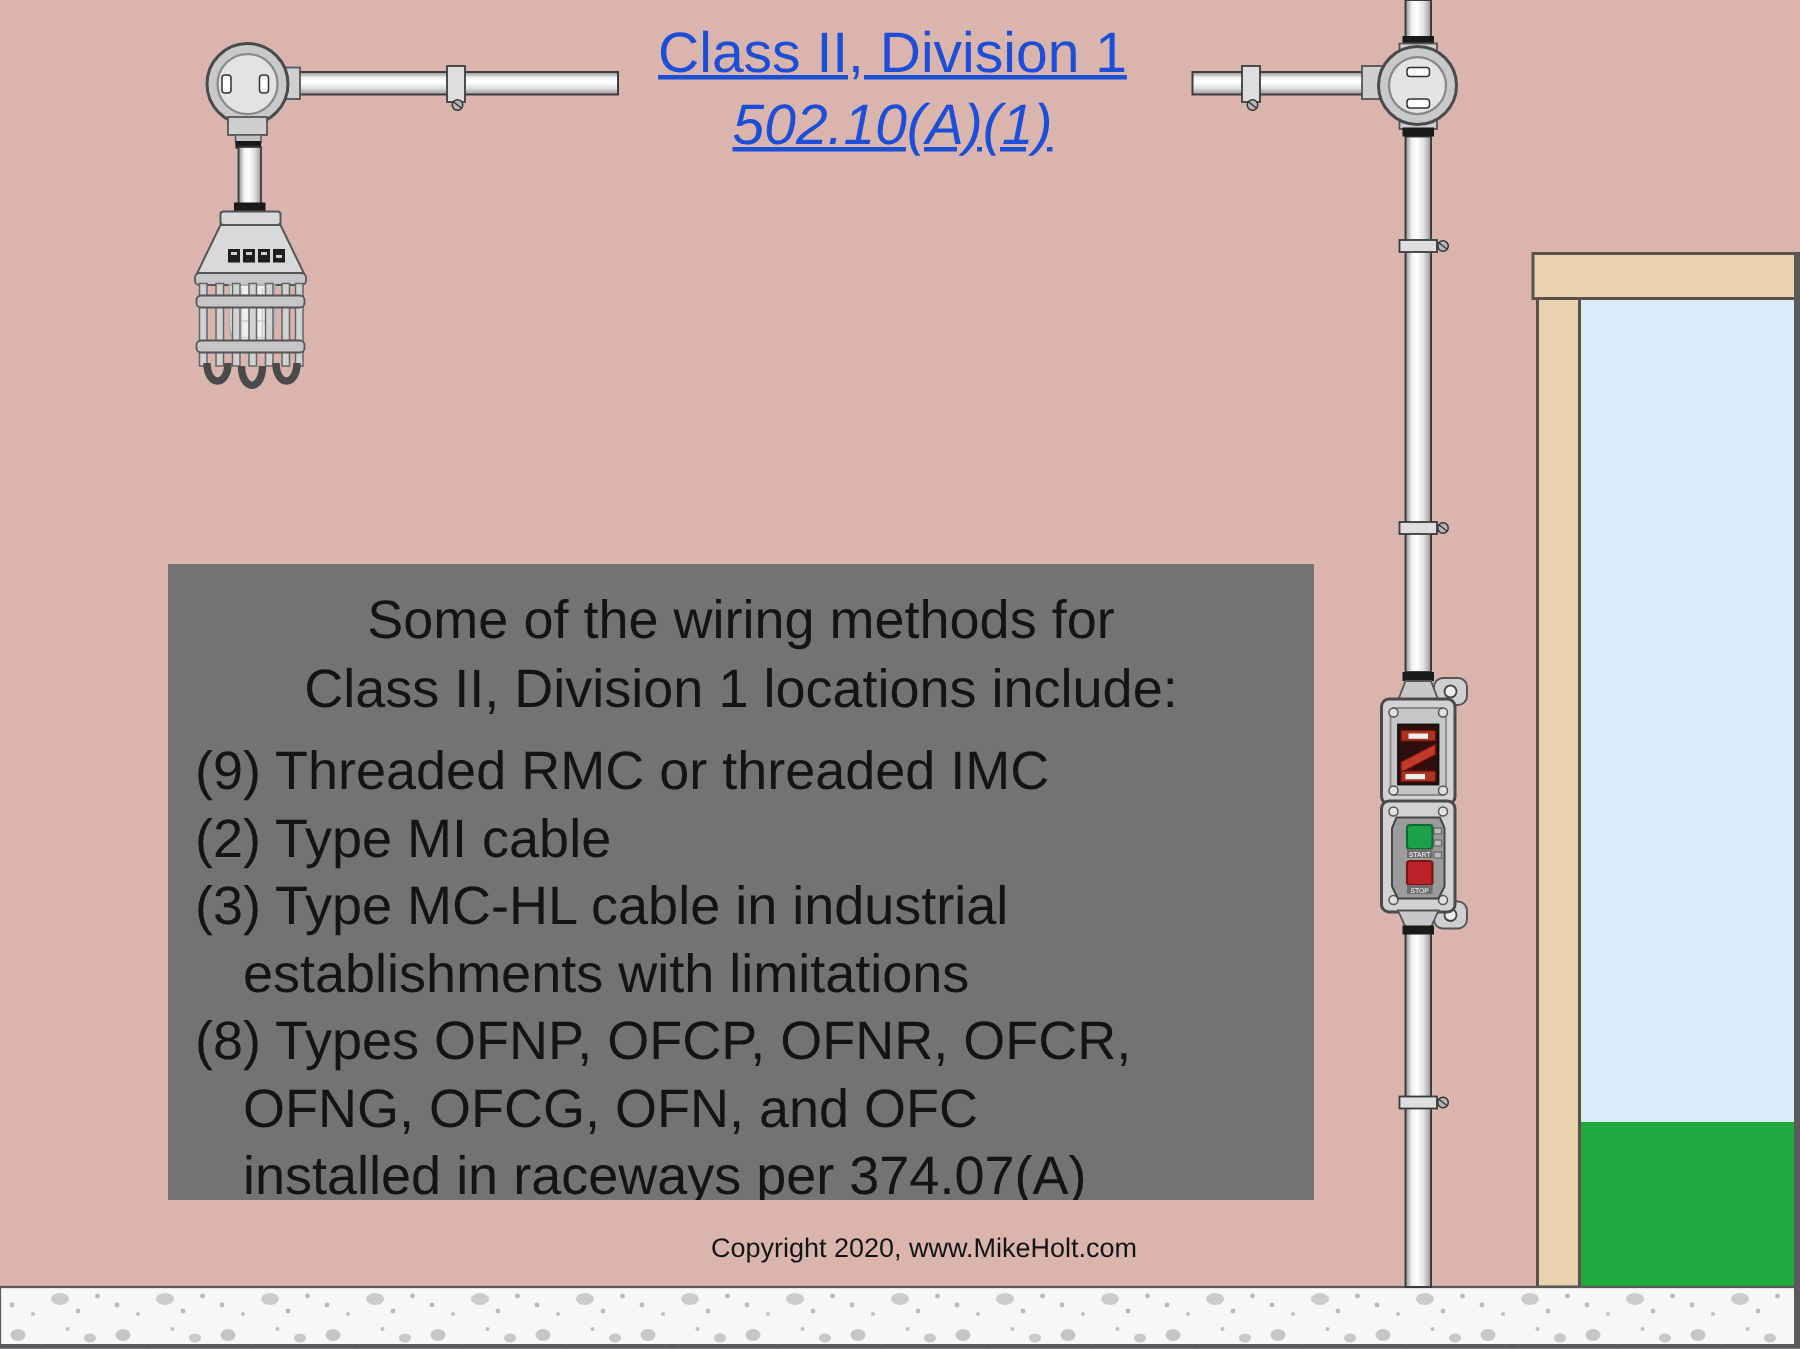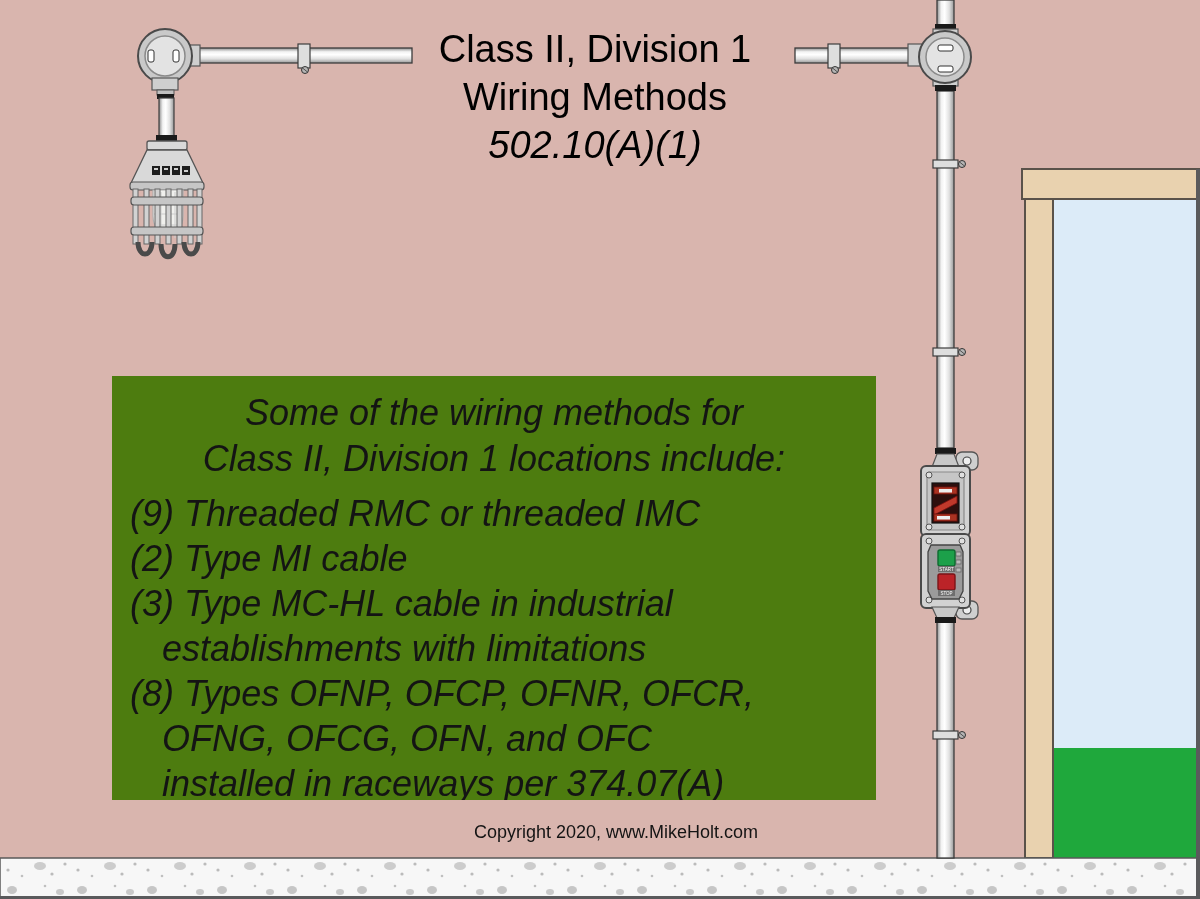--- a/index.html
+++ b/index.html
@@ -6,30 +6,29 @@
   body{
     width:1200px;height:899px;position:relative;overflow:hidden;
     background:#d9b5ae;
     font-family:"Liberation Sans", sans-serif;
     color:#141414;
   }
   svg.scene{position:absolute;left:0;top:0;z-index:1;}
   .txt{position:absolute;z-index:2;}
 
   .title-block{
-    left:190px;top:25px;width:810px;text-align:center;
-    font-size:38px;line-height:48px;color:#000000;
+    left:190px;top:12px;width:810px;text-align:center;
+    font-size:38px;line-height:48px;color:#1d4ed8;text-decoration:underline;
   }
   .title-line.italic{font-style:italic;}
 
   .info-box{
     left:112px;top:376px;width:764px;height:424px;
-    background:#4d7c0f;box-sizing:border-box;padding-top:14px;
+    background:#737373;box-sizing:border-box;padding-top:14px;
     overflow:hidden;
-    font-style:italic;
   }
   .intro-line{text-align:center;font-size:36px;line-height:46px;}
   .items{margin-top:9px;font-size:36px;line-height:45px;}
   .item{padding-left:18px;white-space:nowrap;}
   .item.cont{padding-left:50px;}
 
   .copyright{
     left:0;top:822px;width:1200px;text-align:center;
     font-size:18px;color:#141414;margin-left:16px;
   }
@@ -226,21 +225,20 @@
     <polygon points="932,607 959,607 954,618 937,618" fill="#c8c8c8" stroke="#555" stroke-width="1.2"></polygon>
     <rect x="935" y="617" width="21" height="6" fill="#1a1a1a"></rect>
   </g>
 
   <rect x="0" y="896" width="1200" height="3" fill="#5a5a5c"></rect>
   <rect x="1196" y="169" width="4" height="727" fill="#5a5a5c"></rect>
 </svg>
 
 <div class="txt title-block">
   <div class="title-line">Class II, Division 1</div>
-  <div class="title-line">Wiring Methods</div>
   <div class="title-line italic">502.10(A)(1)</div>
 </div>
 
 <div class="txt info-box">
   <div class="intro-line">Some of the wiring methods for</div>
   <div class="intro-line">Class II, Division 1 locations include:</div>
   <div class="items">
     <div class="item">(9) Threaded RMC or threaded IMC</div>
     <div class="item">(2) Type MI cable</div>
     <div class="item">(3) Type MC-HL cable in industrial</div>

